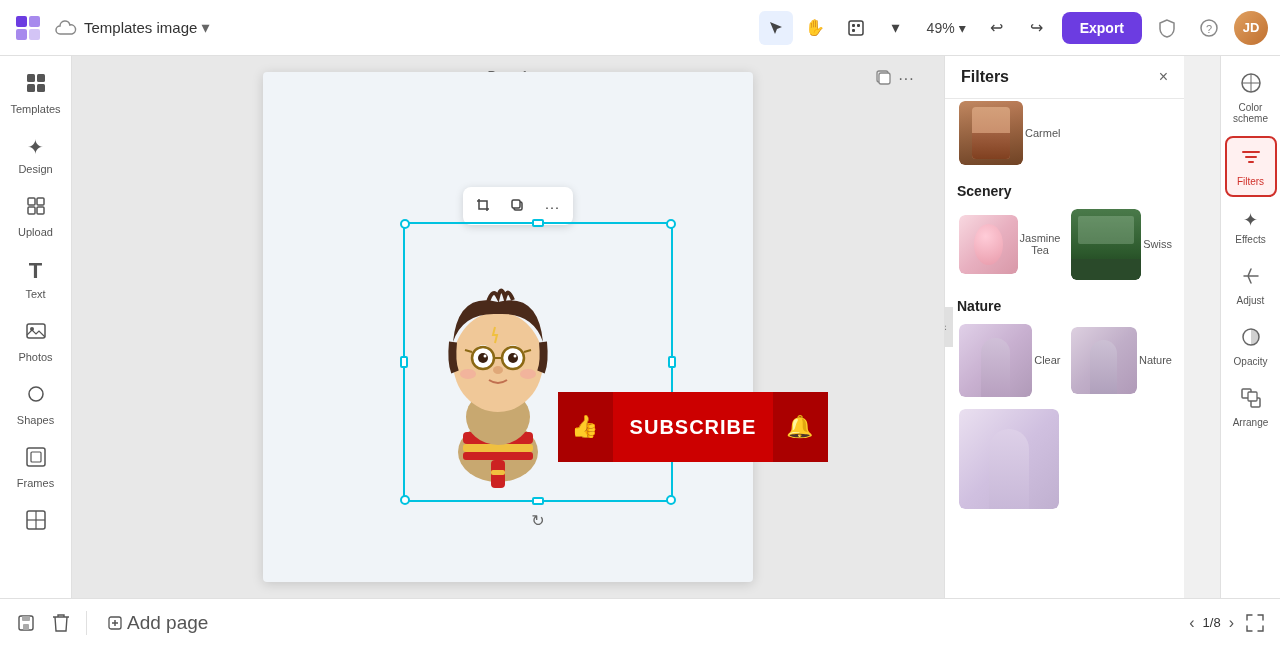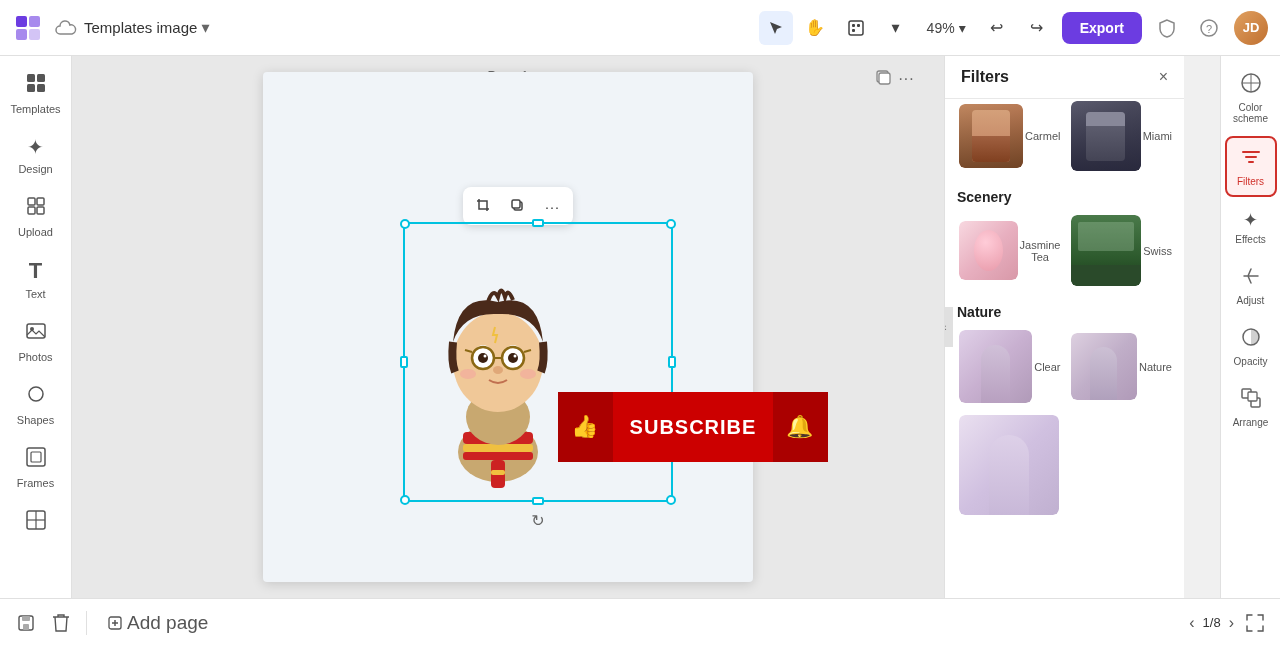--- a/index.html
+++ b/index.html
@@ -613,32 +613,20 @@
           <div class="filter-thumb">
             <div class="ft-carmel" style="position:relative;">
               <div style="position:absolute;inset:0;background:linear-gradient(to bottom, rgba(180,120,80,0.6), rgba(100,60,30,0.8));border-radius:6px;display:flex;align-items:center;justify-content:center;">
                 <div style="width:60%;height:80%;background:linear-gradient(to bottom,#d4a07a,#c08060);border-radius:4px;overflow:hidden;display:flex;align-items:flex-end;">
                   <div style="width:100%;height:50%;background:linear-gradient(#a06040,#804020);"></div>
                 </div>
               </div>
             </div>
           </div>
           <span class="filter-name">Carmel</span>
-        </div>
-        <div class="filter-item">
-          <div class="filter-thumb">
-            <div class="ft-miami" style="position:relative;">
-              <div style="position:absolute;inset:0;background:linear-gradient(to bottom, rgba(80,80,100,0.5),rgba(40,40,60,0.9));border-radius:6px;display:flex;align-items:center;justify-content:center;">
-                <div style="width:55%;height:70%;background:linear-gradient(to top,#445,#667);border-radius:4px;overflow:hidden;">
-                  <div style="width:100%;height:30%;background:#889;"></div>
-                </div>
-              </div>
-            </div>
-          </div>
-          <span class="filter-name">Miami</span>
         </div>
       </div>
 
       <div class="filter-section-label">Scenery</div>
       <div class="filter-grid">
         <div class="filter-item">
           <div class="filter-thumb">
             <div style="width:100%;aspect-ratio:1;background:linear-gradient(135deg, #f8d8e0 0%, #e8b0c0 50%, #d898a8 100%);border-radius:6px;display:flex;align-items:center;justify-content:center;overflow:hidden;">
               <div style="width:50%;height:70%;background:radial-gradient(circle at 40% 30%, #ffccd8, #e89aaa);border-radius:50% 50% 50% 50%;"></div>
             </div>

